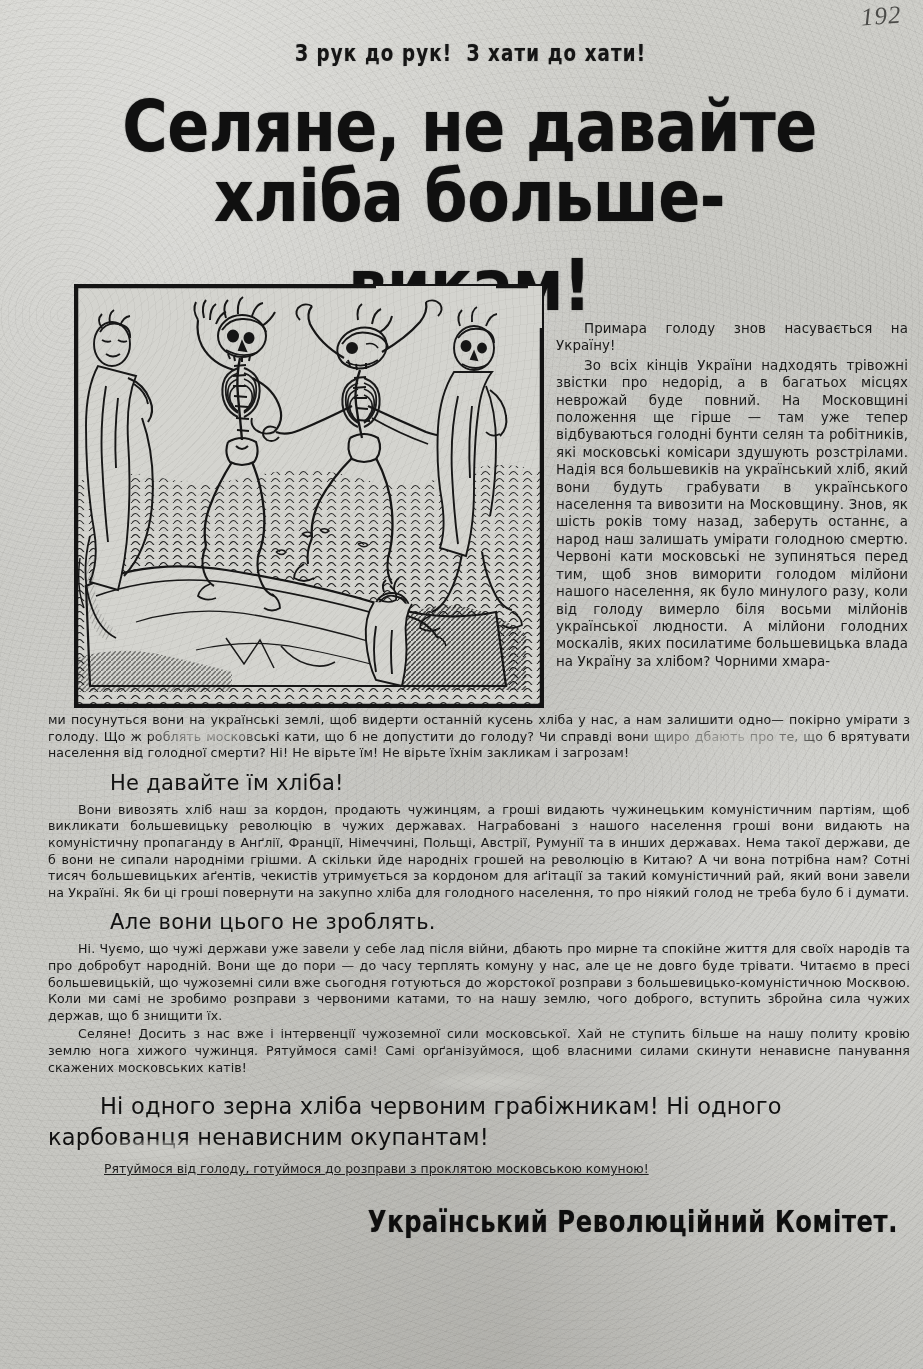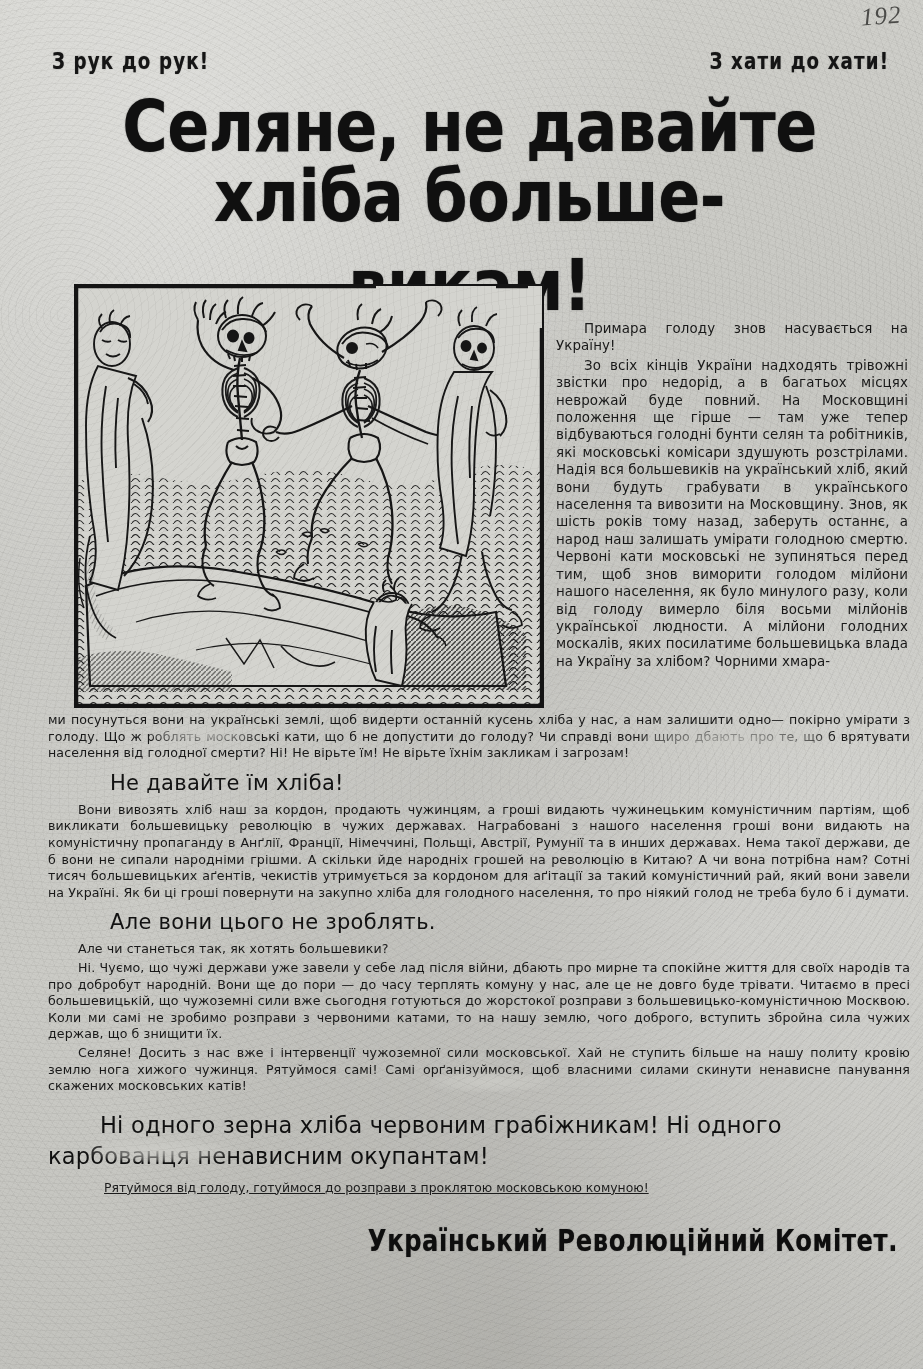--- a/index.html
+++ b/index.html
@@ -46,25 +46,25 @@
     font-family: "Liberation Serif", serif;
     font-style: italic;
     font-size: 25px;
     color: #30302e;
     letter-spacing: 1px;
     transform: rotate(-4deg);
     opacity: .82;
   }
   .eyebrow-row {
     position: absolute;
-    top: 52px;
+    top: 44px;
     left: 52px;
     right: 34px;
     display: flex;
-    justify-content: space-between;
+    justify-content: center;
     align-items: baseline;
   }
   .eyebrow {
     font-family: "DejaVu Sans", sans-serif;
     font-weight: bold;
     font-size: 19px;
     letter-spacing: 1.2px;
     color: #151515;
     transform: scaleY(1.18) scaleX(.96);
     transform-origin: left bottom;
@@ -400,21 +400,20 @@
 
   <div class="fullcol">
     <p class="body-p noindent">ми посунуться вони на українські землі, щоб видерти останній кусень хліба у нас, а нам залишити одно— покірно умірати з голоду. Що ж роблять московські кати, що б не допустити до голоду? Чи справді вони щиро дбають про те, що б врятувати населення від голодної смерти? Ні! Не вірьте їм! Не вірьте їхнім закликам і загрозам!</p>
 
     <div class="subhead">Не давайте їм хліба!</div>
 
     <p class="body-p">Вони вивозять хліб наш за кордон, продають чужинцям, а гроші видають чужинецьким комуністичним партіям, щоб викликати большевицьку революцію в чужих державах. Награбовані з нашого населення гроші вони видають на комуністичну пропаганду в Анґлії, Франції, Німеччині, Польщі, Австрії, Румунії та в инших державах. Нема такої держави, де б вони не сипали народніми грішми. А скільки йде народніх грошей на революцію в Китаю? А чи вона потрібна нам? Сотні тисяч большевицьких аґентів, чекистів утримується за кордоном для аґітації за такий комуністичний рай, який вони завели на Україні. Як би ці гроші повернути на закупно хліба для голодного населення, то про ніякий голод не треба було б і думати.</p>
 
     <div class="subhead">Але вони цього не зроблять.</div>
 
-    <p class="body-p">Але чи станеться так, як хотять большевики?</p>
     <p class="body-p">Ні. Чуємо, що чужі держави уже завели у себе лад після війни, дбають про мирне та спокійне життя для своїх народів та про добробут народній. Вони ще до пори — до часу терплять комуну у нас, але це не довго буде трівати. Читаємо в пресі большевицькій, що чужоземні сили вже сьогодня готуються до жорстокої розправи з большевицько-комуністичною Москвою. Коли ми самі не зробимо розправи з червоними катами, то на нашу землю, чого доброго, вступить збройна сила чужих держав, що б знищити їх.</p>
     <p class="body-p">Селяне! Досить з нас вже і інтервенції чужоземної сили московської. Хай не ступить більше на нашу политу кровію землю нога хижого чужинця. Рятуймося самі! Самі орґанізуймося, щоб власними силами скинути ненависне панування скажених московських катів!</p>
 
     <div class="callout">Ні одного зерна хліба червоним грабіжникам! Ні одного карбованця ненависним окупантам!</div>
 
     <div class="smallline">Рятуймося від голоду, готуймося до розправи з проклятою московською комуною!</div>
 
     <div class="signature">Український Революційний Комітет.</div>
   </div>
 

